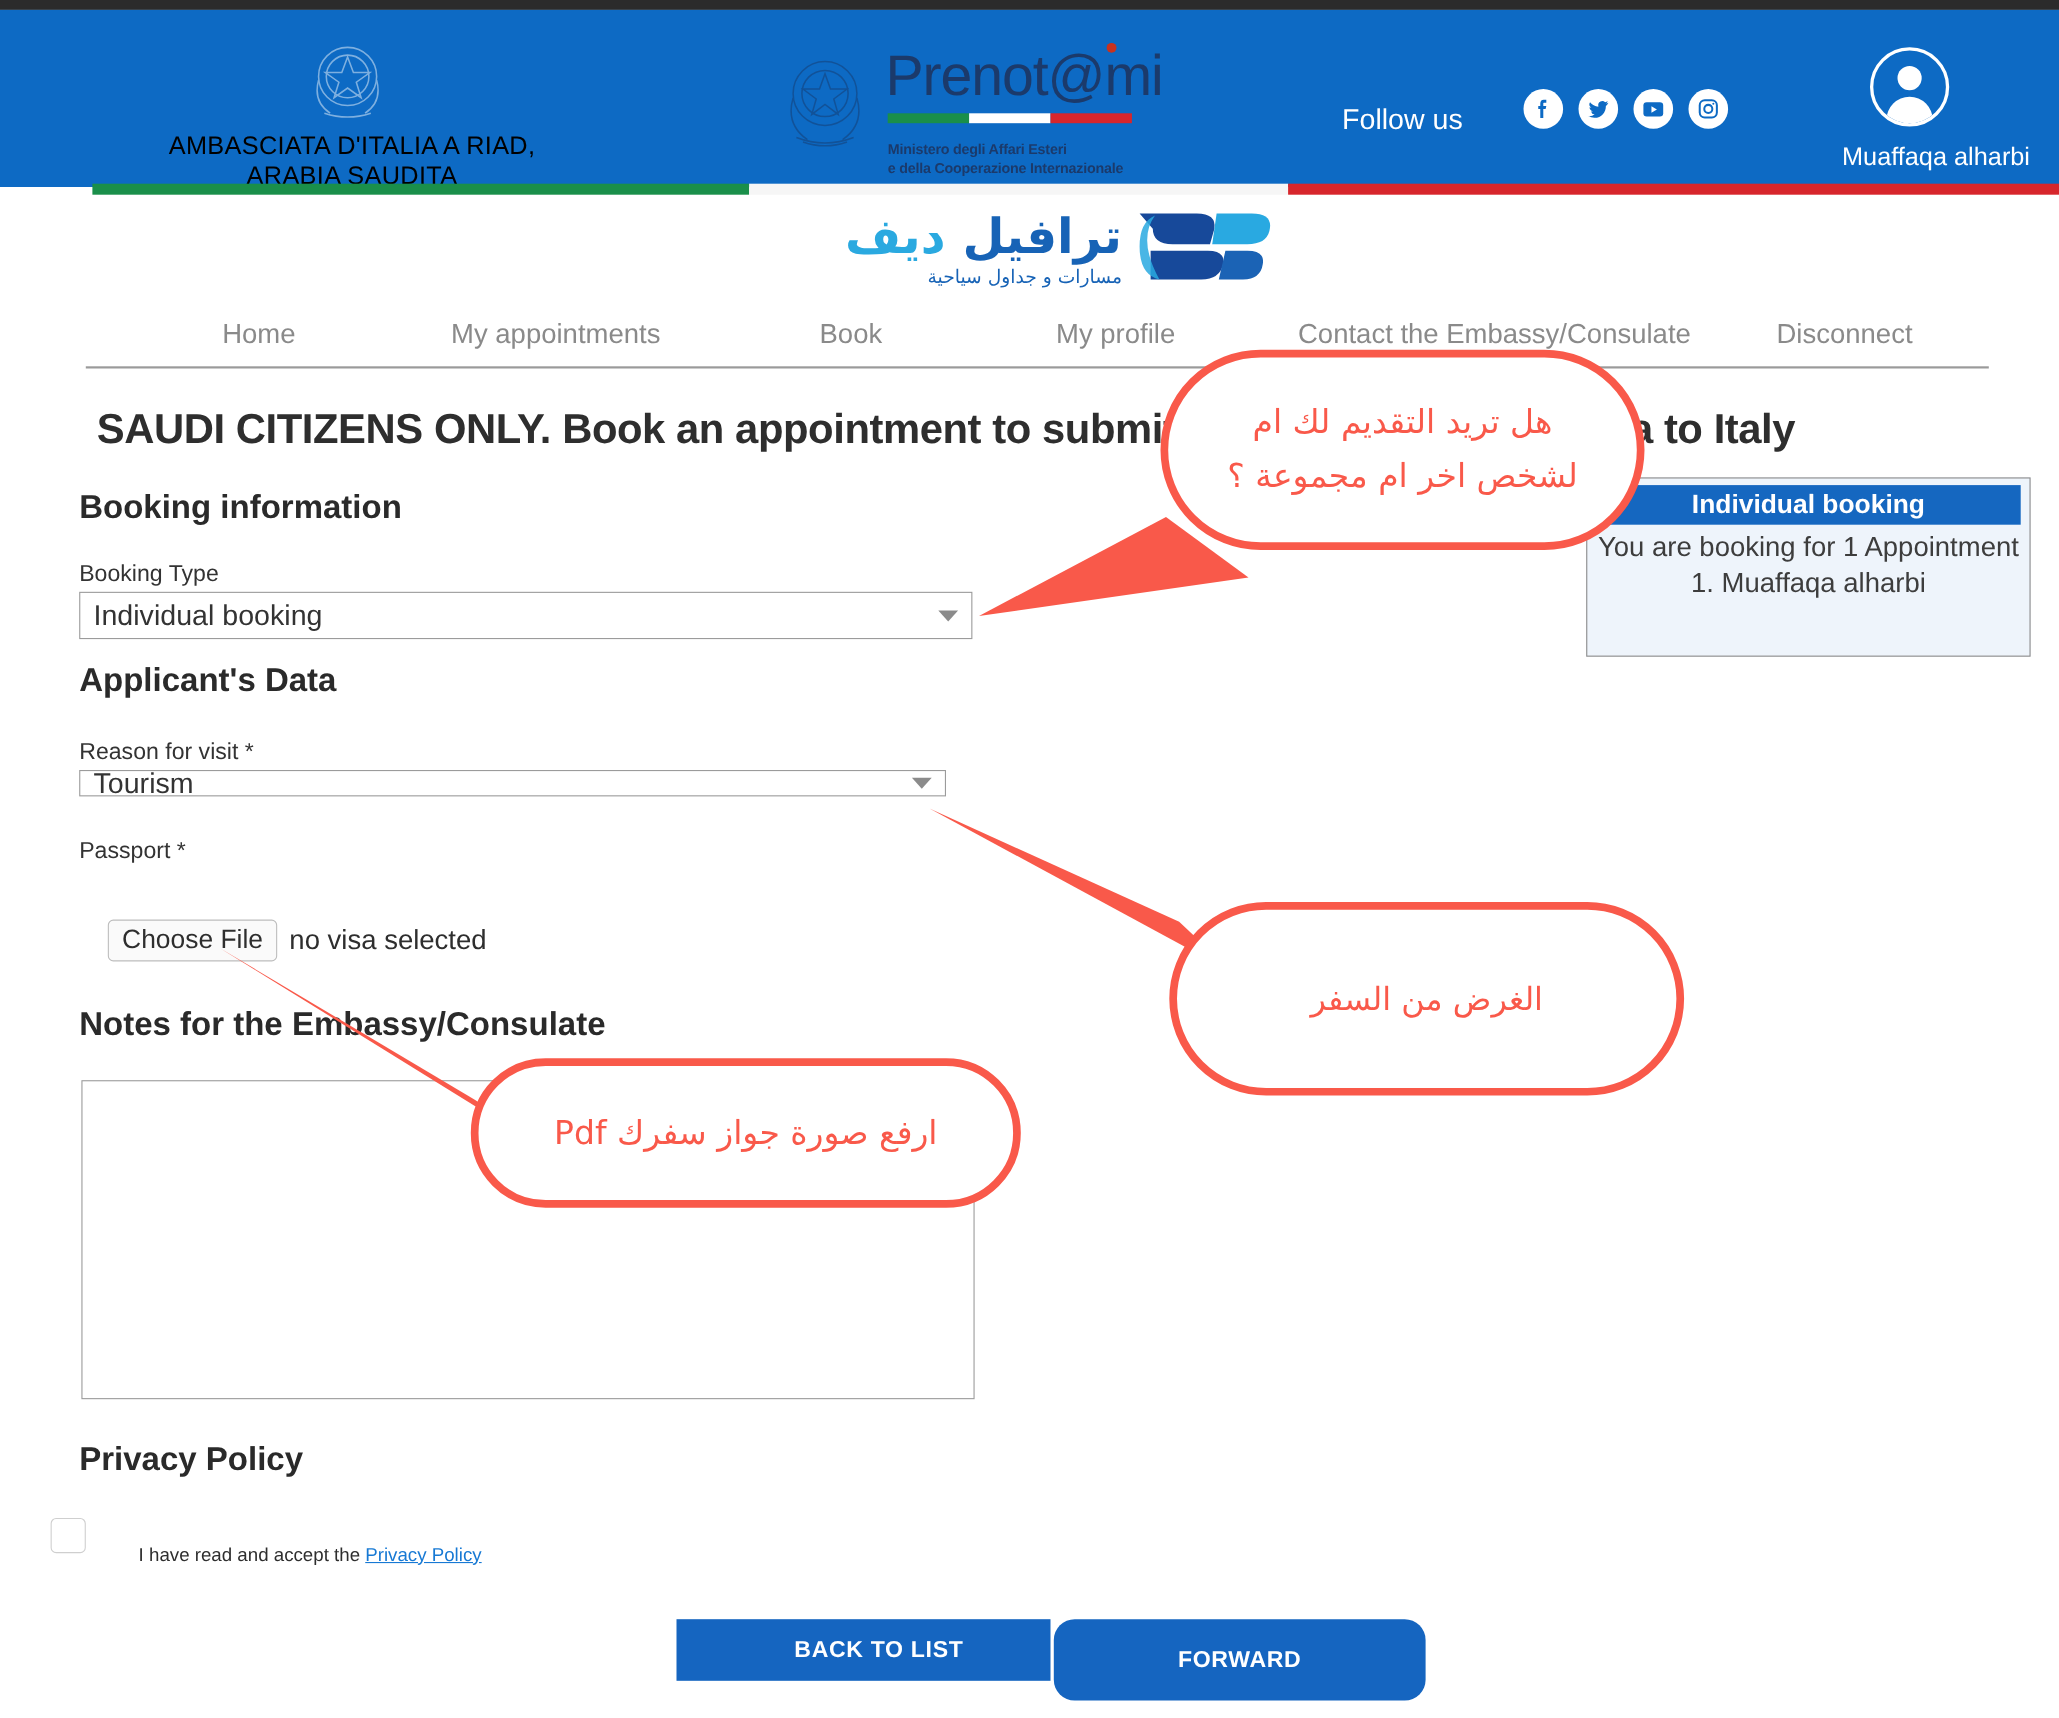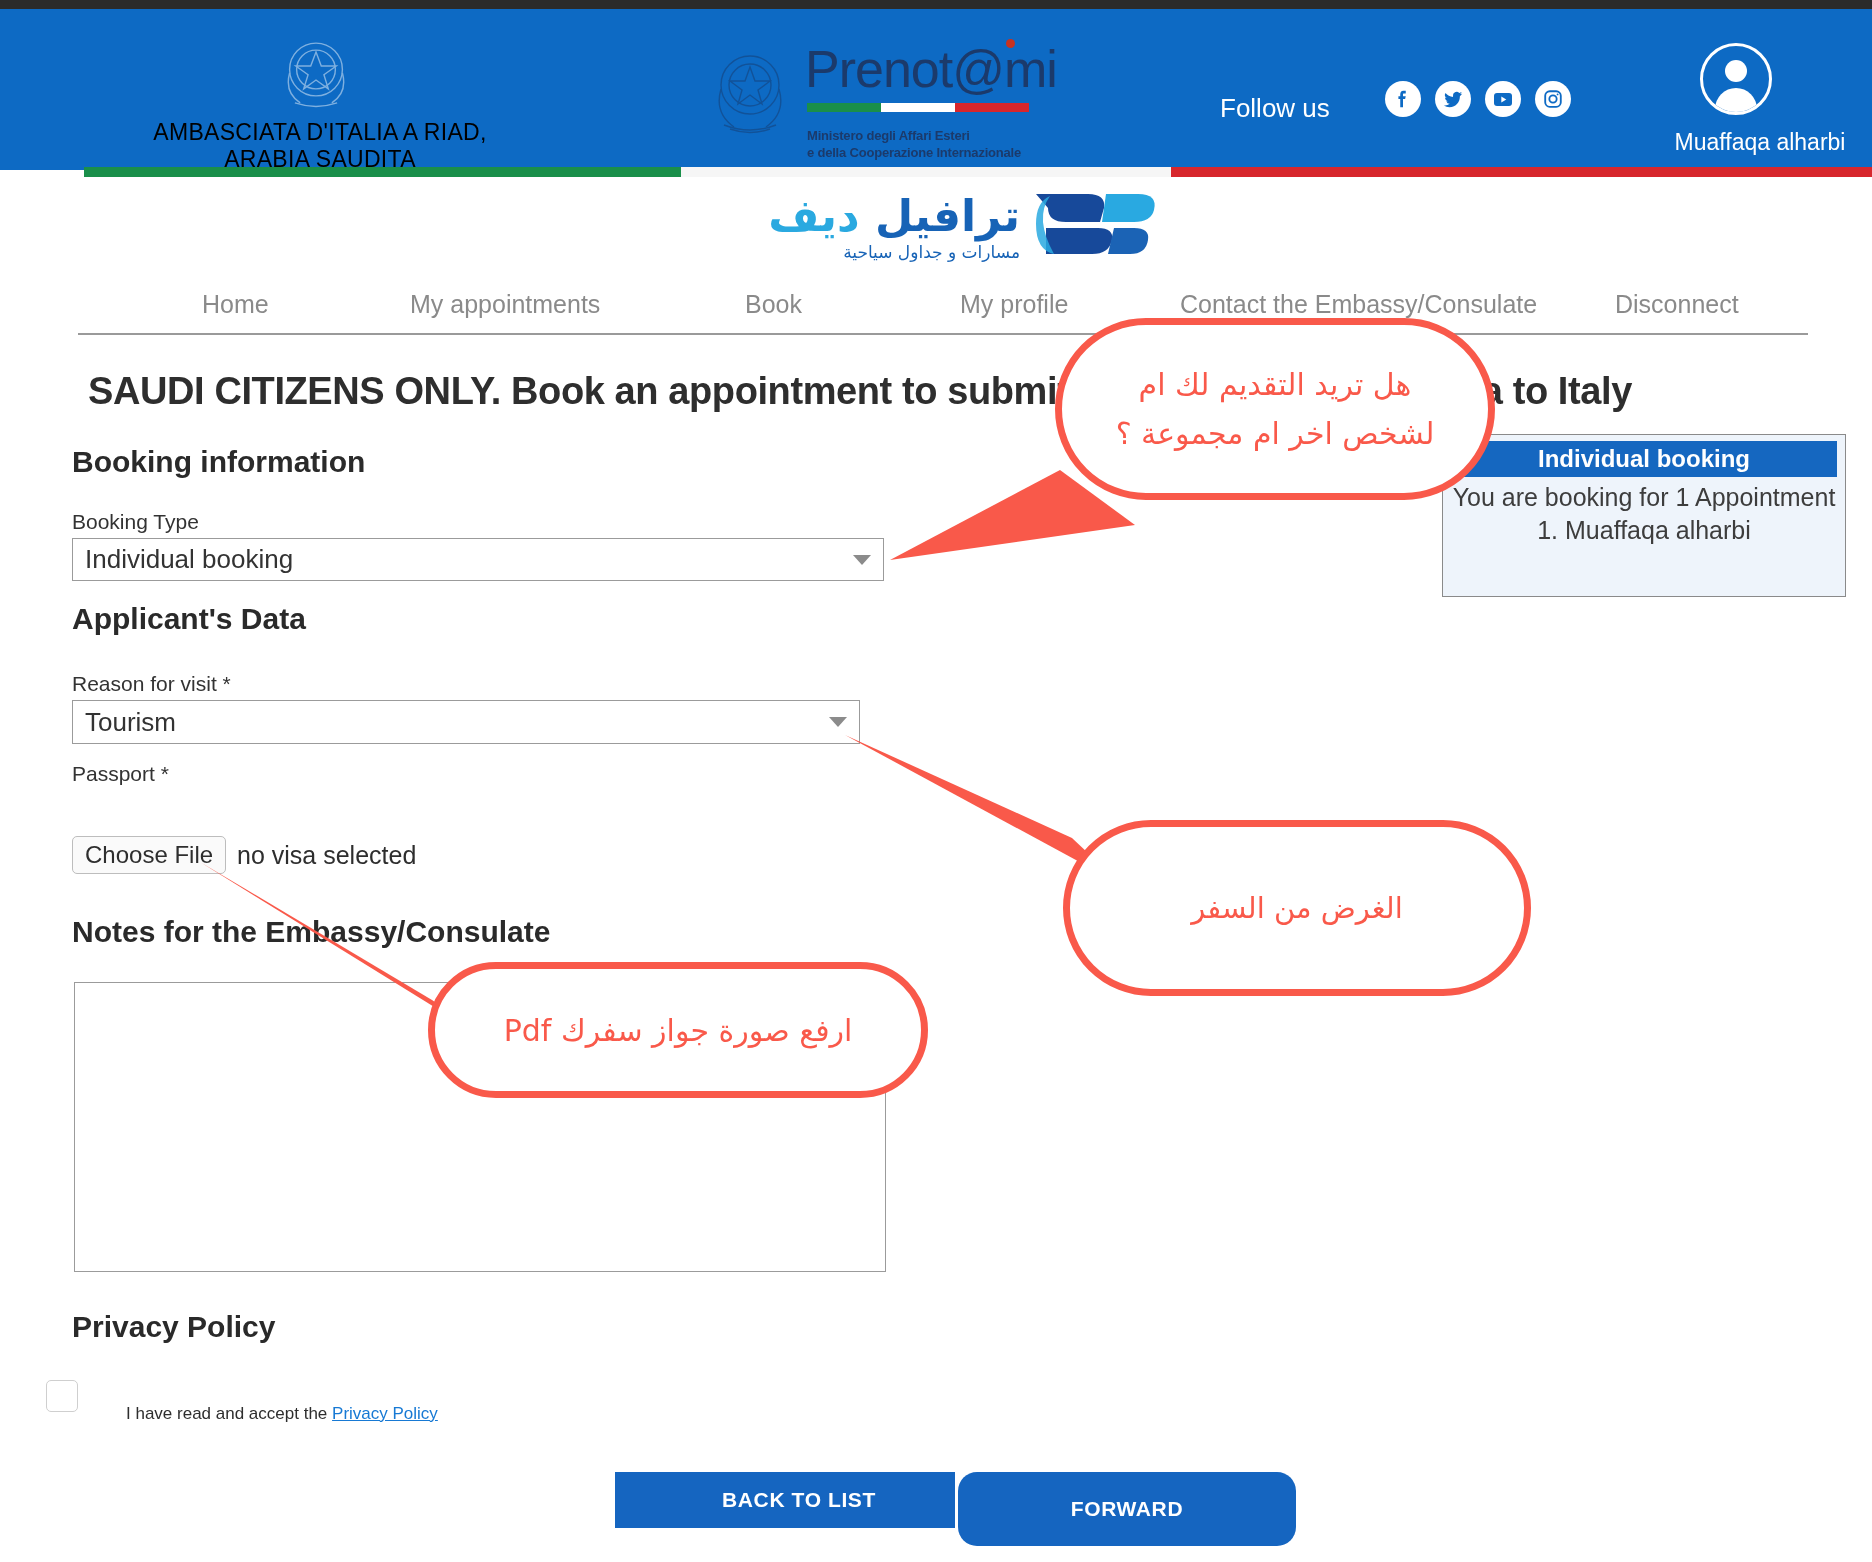--- a/index.html
+++ b/index.html
@@ -105,34 +105,34 @@
   .h2 { font-size:30px; font-weight:bold; color:#2a2a2a; }
   .sec-booking-info { position:absolute; top:445px; left:72px; }
   .lbl { font-size:21px; color:#333; }
   .lbl-booking-type { position:absolute; top:510px; left:72px; }
   .select-box {
     position:absolute; border:1px solid #9b9b9b; background:#fff;
     display:flex; align-items:center; padding:0 12px;
     font-size:26px; color:#333;
   }
   .select-booking-type { top:538px; left:72px; width:812px; height:43px; }
-  .select-reason { top:700px; left:72px; width:788px; height:44px; }
+  .select-reason { top:700px; left:72px; width:788px; height:24px; }
   .caret {
     margin-left:auto; width:0; height:0;
     border-left:9px solid transparent; border-right:9px solid transparent;
     border-top:10px solid #8b8b8b;
   }
   .sec-applicants { position:absolute; top:602px; left:72px; }
   .lbl-reason { position:absolute; top:672px; left:72px; }
   .lbl-passport { position:absolute; top:762px; left:72px; }
   .passport-hint { position:absolute; top:800px; left:72px; font-size:25px; color:#2e2e2e; }
   .file-row { position:absolute; top:836px; left:72px; display:flex; align-items:center; gap:11px; }
   .choose-file {
     border:1px solid #bdbdbd; border-radius:5px; background:#fafafa;
-    padding:4px 12px; font-size:24px; color:#2e2e2e;
+    padding:4px 12px; font-size:24px; color:#2e2e2e;margin-left:26px;
   }
   .no-file { font-size:25px; color:#2e2e2e; }
   .sec-notes { position:absolute; top:915px; left:72px; }
   .notes-area {
     position:absolute; top:982px; left:74px; width:812px; height:290px;
     border:1px solid #9b9b9b; background:#fff;
   }
   .sec-privacy { position:absolute; top:1310px; left:72px; }
   .privacy-row { position:absolute; top:1368px; left:46px; display:flex; align-items:center; }
   .pp-check {

